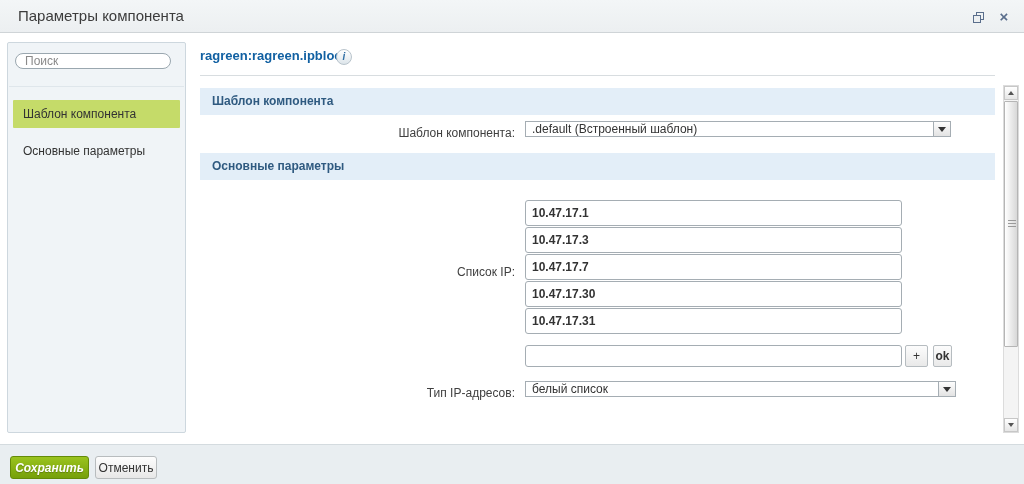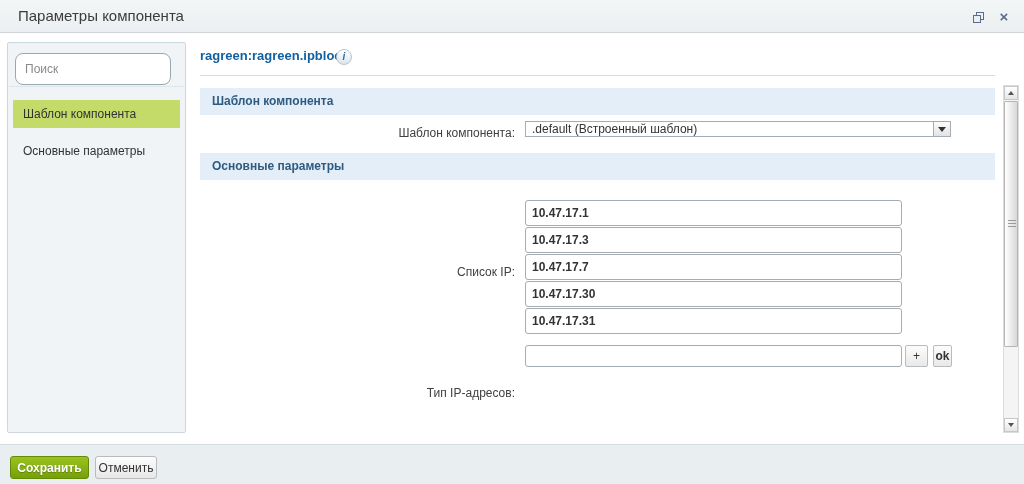--- a/index.html
+++ b/index.html
@@ -16,21 +16,21 @@
   .win-btn { width:16px; height:16px; display:flex; align-items:center; justify-content:center;
     color:#5a6e8c; cursor:pointer; }
   .restore-glyph { position:relative; width:11px; height:11px; }
   .restore-glyph .sq1 { position:absolute; right:0; top:0; width:8px; height:8px; border:1px solid #5a6e8c; background:transparent; }
   .restore-glyph .sq2 { position:absolute; left:0; bottom:0; width:8px; height:8px; border:1px solid #5a6e8c; background:#eceff1; }
   .close-glyph { font-size:15px; font-weight:bold; line-height:14px; }
 
   
   .sidebar { position:absolute; left:7px; top:42px; width:179px; height:391px;
     background:#f0f4f7; border:1px solid #cdd7de; border-radius:2px; }
-  .search { position:absolute; left:7px; top:10px; width:156px; height:32px;
+  .search { position:absolute; left:7px; top:10px; width:156px; height:16px;
     border:1px solid #9aa7af; border-radius:8px; padding:7px 9px; font-size:12px;
     font-family:"Liberation Sans", sans-serif; color:#333; background:#ffffff; outline:none; }
   .search::placeholder { color:#8a8a8a; }
   .side-divider { position:absolute; left:1px; top:43px; width:175px; height:1px; background:#dfe6eb; }
   .side-items { position:absolute; left:5px; top:57px; width:167px; }
   .side-item { height:28px; line-height:28px; padding-left:10px; font-size:12px; color:#333333;
     cursor:pointer; margin-bottom:9px; border-radius:1px; }
   .side-item.selected { background:#c5db69; }
 
   
@@ -89,21 +89,21 @@
     background:linear-gradient(90deg,#ffffff,#d8d8d8); border:1px solid #b5b5b5; border-radius:1px; cursor:grab; }
   .sb-grip { position:absolute; left:3px; top:50%; margin-top:-4px; width:8px; height:8px;
     background:repeating-linear-gradient(#9a9a9a 0 1px, transparent 1px 3px); }
 
   
   .footer { position:absolute; left:0; top:444px; width:1024px; height:40px;
     background:#e9eef1; border-top:1px solid #d4dbdf; }
   .btn { position:absolute; top:11px; height:23px; border-radius:3px; font-size:12px;
     font-family:"Liberation Sans", sans-serif; cursor:pointer; }
   .btn-save { left:10px; width:79px; background:linear-gradient(#9ac31e,#76a00a);
-    border:1px solid #648b08; color:#ffffff; font-weight:bold; text-shadow:0 1px 1px rgba(0,0,0,0.25); }
+    border:1px solid #648b08; color:#ffffff; font-weight:bold; text-shadow:0 1px 1px rgba(0,0,0,0.25);font-style:italic; }
   .btn-cancel { left:95px; width:62px; background:linear-gradient(#fdfdfd,#e7e7e7);
     border:1px solid #b8bcbe; color:#333333; }
 </style>
 </head>
 <body>
 
 <div class="window">
 
   <div class="titlebar">
     <span class="title">Параметры компонента</span>
@@ -149,20 +149,26 @@
     <input class="ip-input" type="text" value="10.47.17.3" style="">
     <input class="ip-input" type="text" value="10.47.17.7" style="">
     <input class="ip-input" type="text" value="10.47.17.30" style="">
     <input class="ip-input" type="text" value="10.47.17.31" style="">
   </div>
   <input class="ip-new" type="text" value="" style="">
   <button class="mini-btn btn-add">+</button>
   <button class="mini-btn btn-ok">ok</button>
 
   <label class="field-label lbl-iptype">Тип IP-адресов:</label>
+  <div class="select sel-iptype">
+    <span class="select-text">белый список</span>
+    <span class="select-btn">
+        <span class="arrow-down"></span>
+      </span>
+  </div>
 
   <div class="scrollbar">
     <div class="sb-btn sb-up">
         <span class="tri-up"></span>
       </div>
     <div class="sb-thumb">
       <span class="sb-grip"></span>
     </div>
     <div class="sb-btn sb-down">
         <span class="tri-down"></span>

